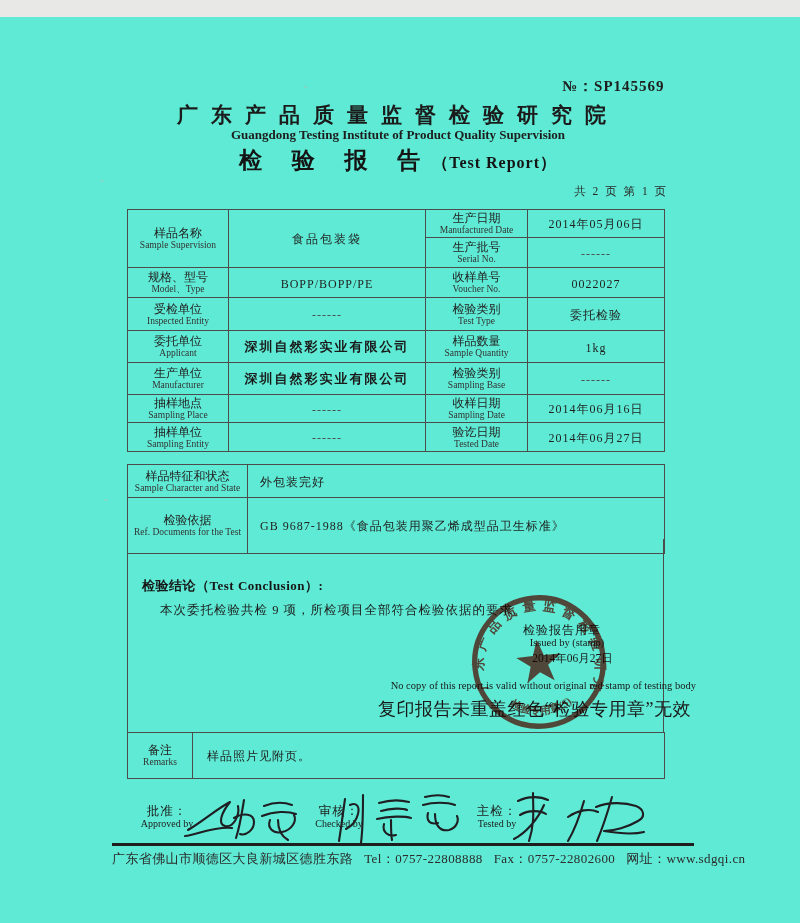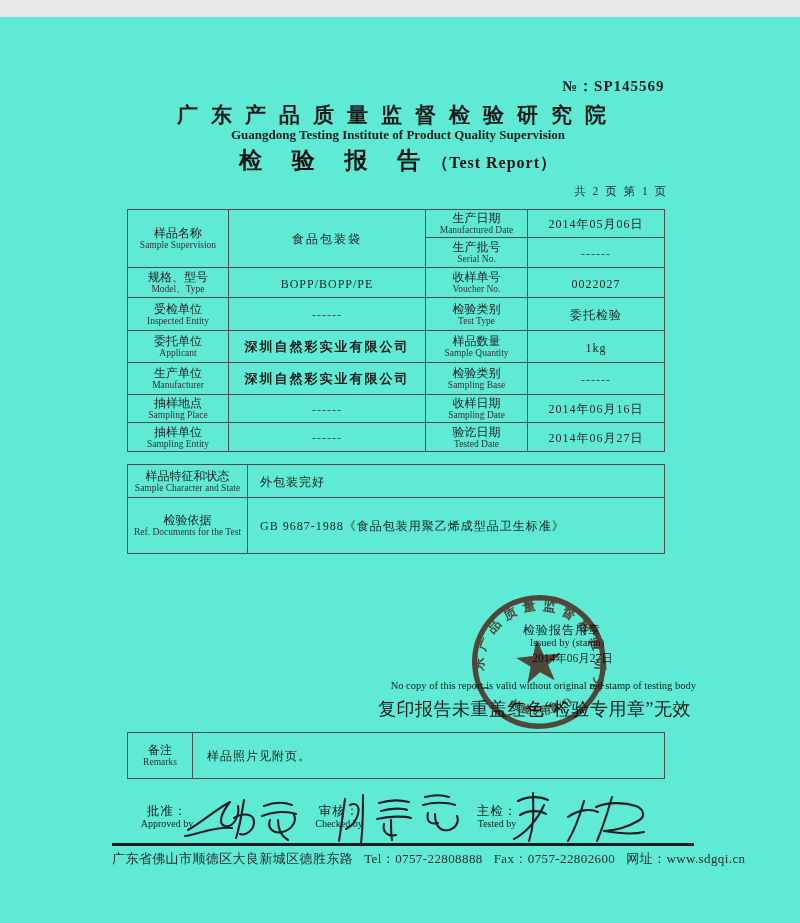--- a/index.html
+++ b/index.html
@@ -183,20 +183,24 @@
     <tr style="height:56px">
       <td>
             <div class="cn">检验依据</div>
             <div class="en">Ref. Documents for the Test</div>
           </td>
       <td class="left-val"><span class="val">GB 9687-1988《食品包装用聚乙烯成型品卫生标准》</span></td>
     </tr>
   </tbody>
     </table>
 
+  <div class="concl-box">
+    <div class="concl-head">检验结论（Test Conclusion）:</div>
+    <div class="concl-body">本次委托检验共检 9 项，所检项目全部符合检验依据的要求。</div>
+  </div>
 
   <div class="stamp-overlay ov1">检验报告用章</div>
   <div class="stamp-overlay ov2">Issued by (stamp)</div>
   <div class="stamp-overlay ov3">2014年06月27日</div>
   <div class="stamp-overlay ov4">复印报告未重盖红色“检验专用章”无效</div>
   <div class="stamp-overlay ov5">No copy of this report is valid without original red stamp of testing body</div>
 
   <svg class="stamp" viewBox="0 0 150 150">
     <defs>
       <path id="arcTop" d="M 22,103 A 58,58 0 1 1 128,103" fill="none"></path>

